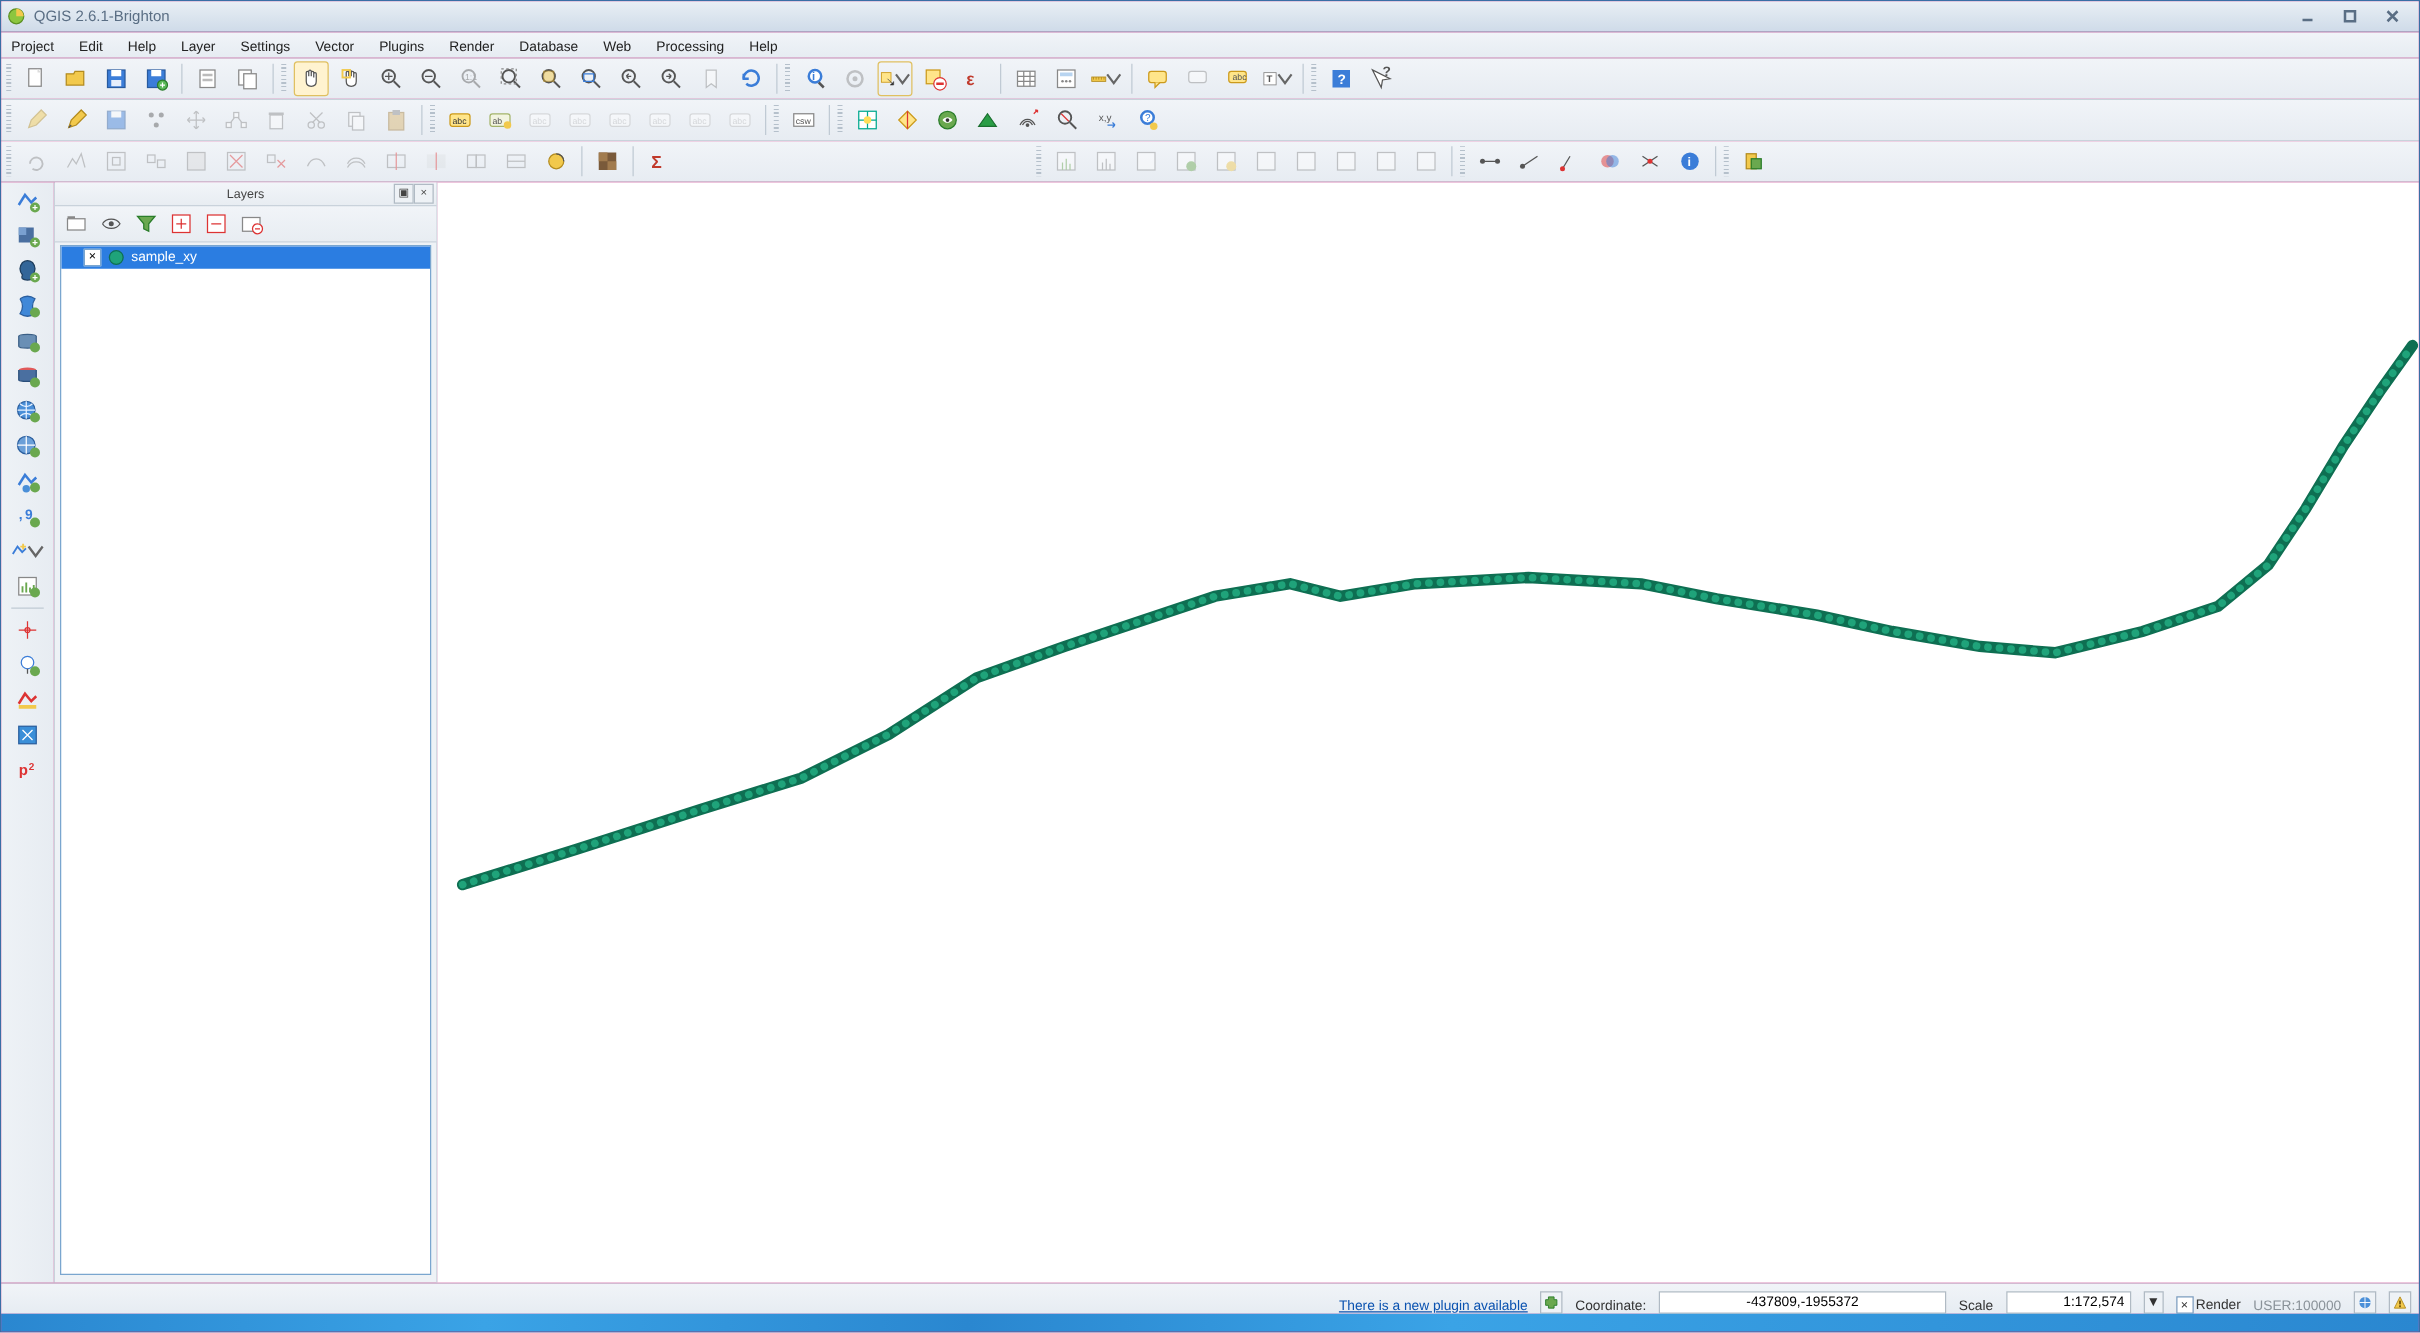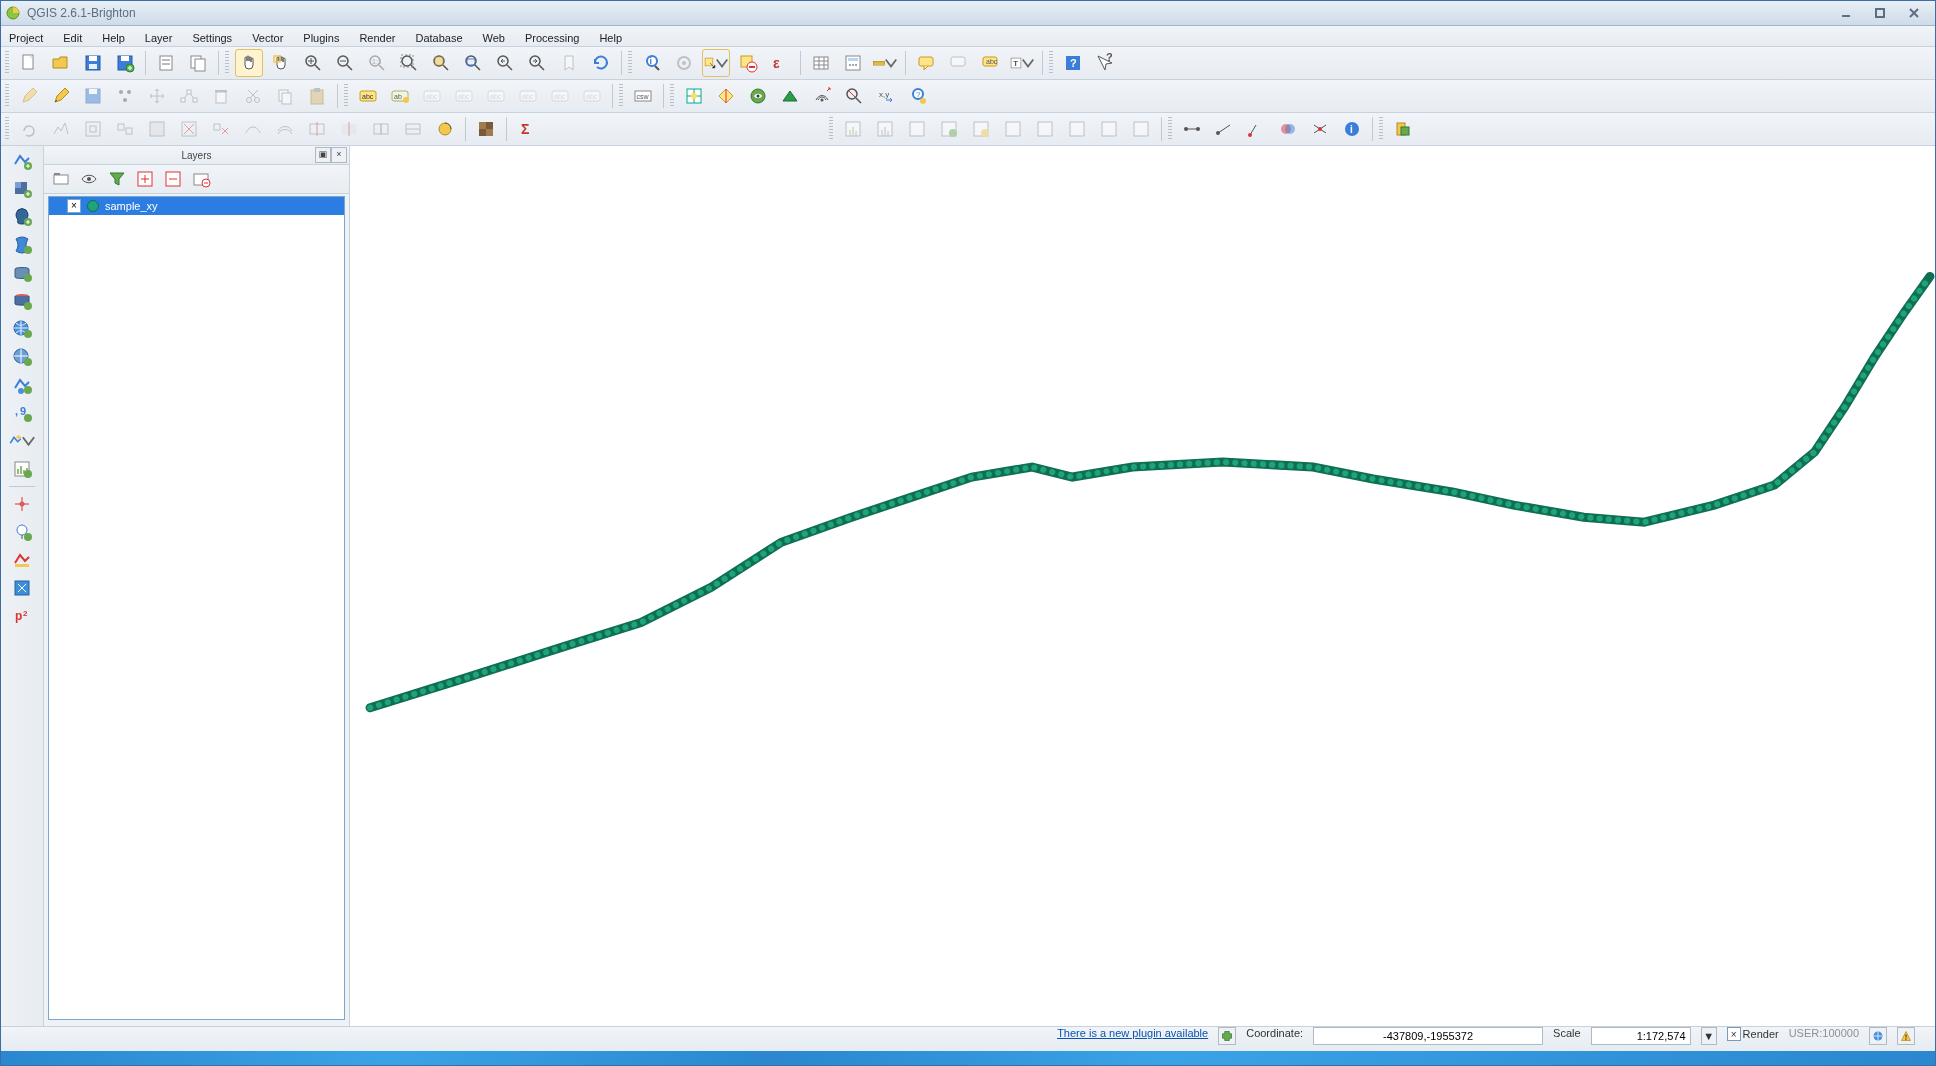--- a/index.html
+++ b/index.html
@@ -32,21 +32,21 @@
 #layers-title .pc{width:14px;height:14px;border:1px solid #b0bac4;background:#eef2f6;font-size:9px;line-height:12px;text-align:center;cursor:pointer}
 #layers-toolbar{height:28px;display:flex;align-items:center;gap:6px;padding:0 6px;border-bottom:1px solid #c9d2db;background:linear-gradient(to bottom,#f1f4f8,#e8edf2)}
 #layers-toolbar .tb{width:22px;height:22px}
 #layers-list{flex:1;background:#fff;border:1px solid #7aa6cf;margin:2px 4px 6px 4px;overflow:auto}
 .layer-row{display:flex;align-items:center;height:18px;background:#2b7de1;color:#fff;font-size:11px;gap:6px;padding-left:18px}
 .layer-cb{width:12px;height:12px;background:#fff;border:1px solid #7aa6cf;display:flex;align-items:center;justify-content:center;color:#000;font-size:10px;line-height:10px}
 .layer-sym{width:10px;height:10px;border-radius:50%;background:#1fa37a;border:1px solid #0e6f52}
 #canvas{flex:1;background:#fff;position:relative}
 #canvas svg{position:absolute;inset:0}
 
-#statusbar{height:24px;background:linear-gradient(to bottom,#f1f4f8,#e6ecf2);border-top:1px solid #c9d2db;display:flex;align-items:flex-start;gap:10px;padding:0 20px;color:#333}
+#statusbar{height:24px;background:linear-gradient(to bottom,#f1f4f8,#e6ecf2);border-top:1px solid #c9d2db;display:flex;align-items:flex-end;gap:10px;padding:0 6px;color:#333}
 #statusbar .plink{color:#0a52b0;text-decoration:underline;cursor:pointer}
 #statusbar input[type=text]{height:16px;border:1px solid #b0bac4;background:#fff;font-size:11px;padding:0 4px}
 #statusbar .cbwrap{display:flex;align-items:center;gap:2px}
 #statusbar .cb{width:12px;height:12px;border:1px solid #7a9bbd;background:#fff;display:flex;align-items:center;justify-content:center;font-size:10px}
 #statusbar .user{font-size:11px;color:#8a9299}
 .icbox{width:16px;height:16px;border:1px solid #b0bac4;background:#eef2f6;display:flex;align-items:center;justify-content:center}
 
 .s-blk{stroke:#555;fill:none;stroke-width:1.5}
 .muted{opacity:.45}
 

